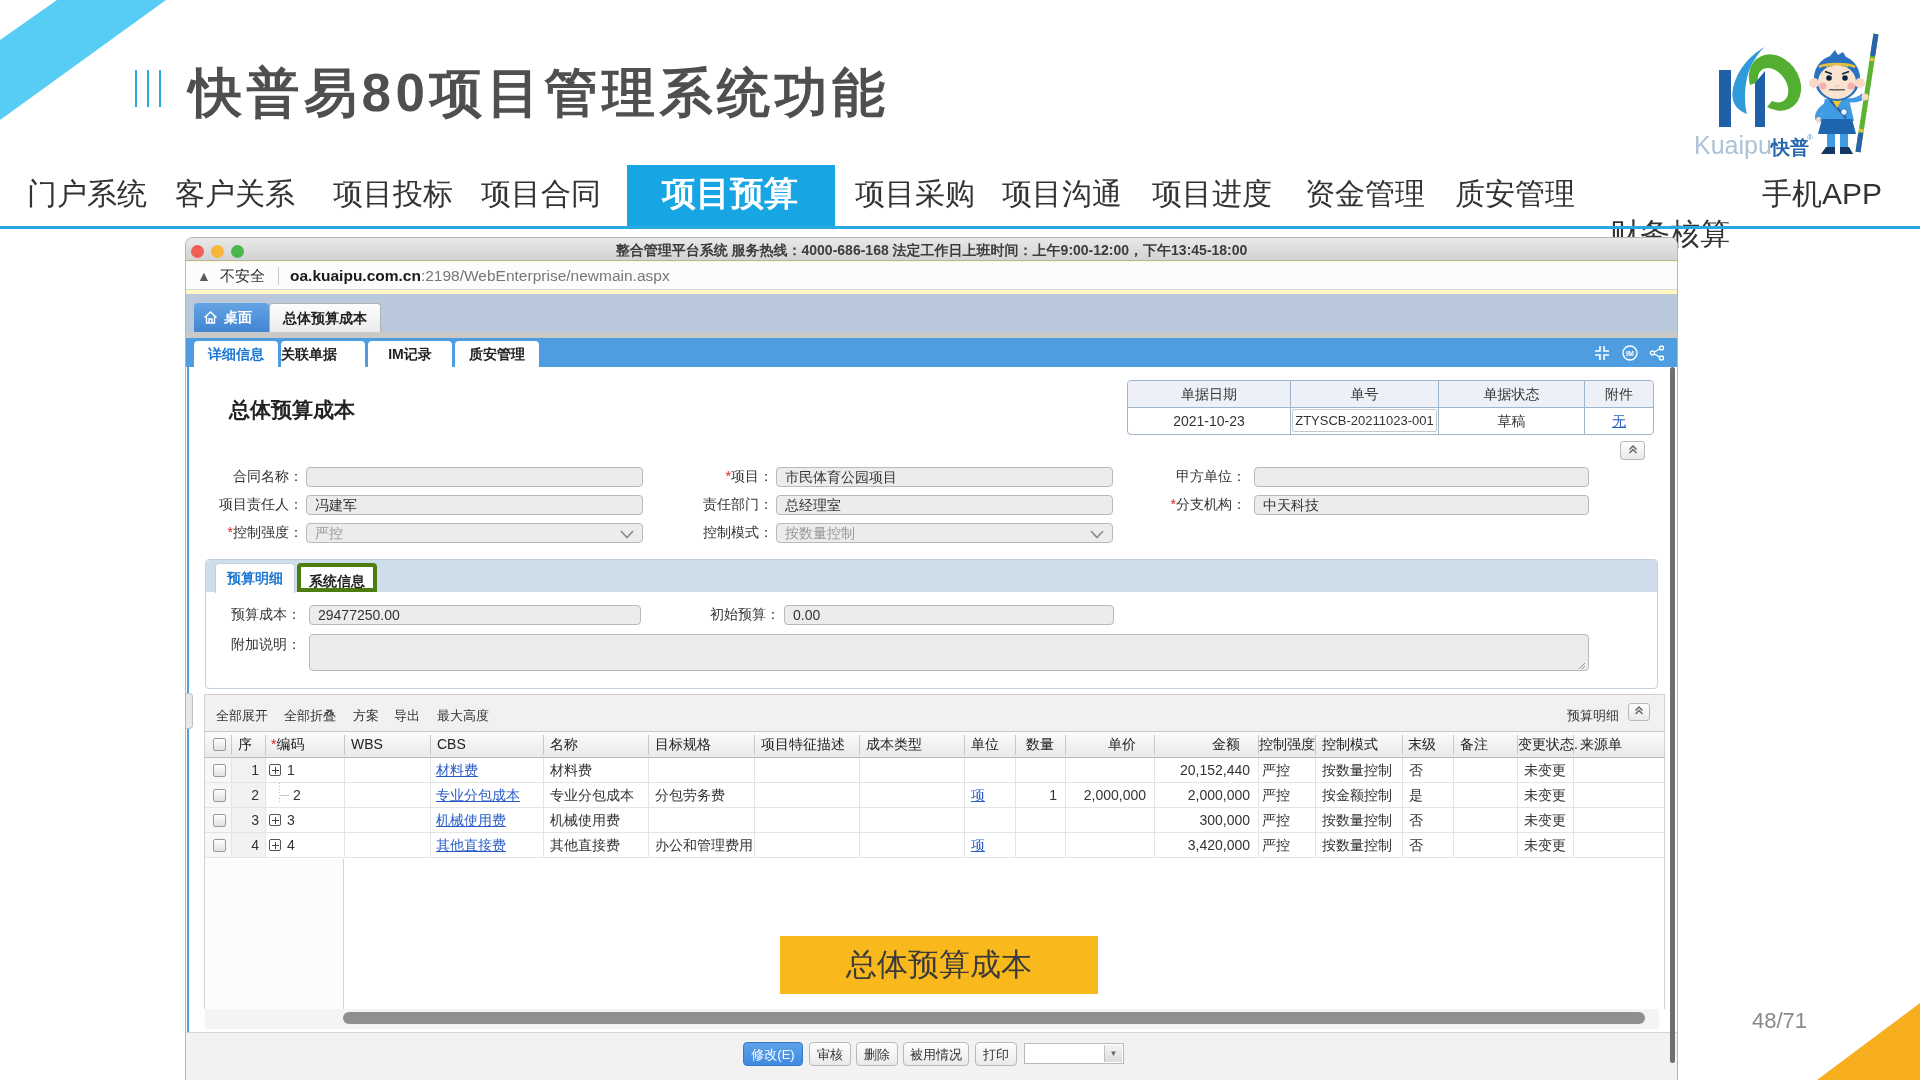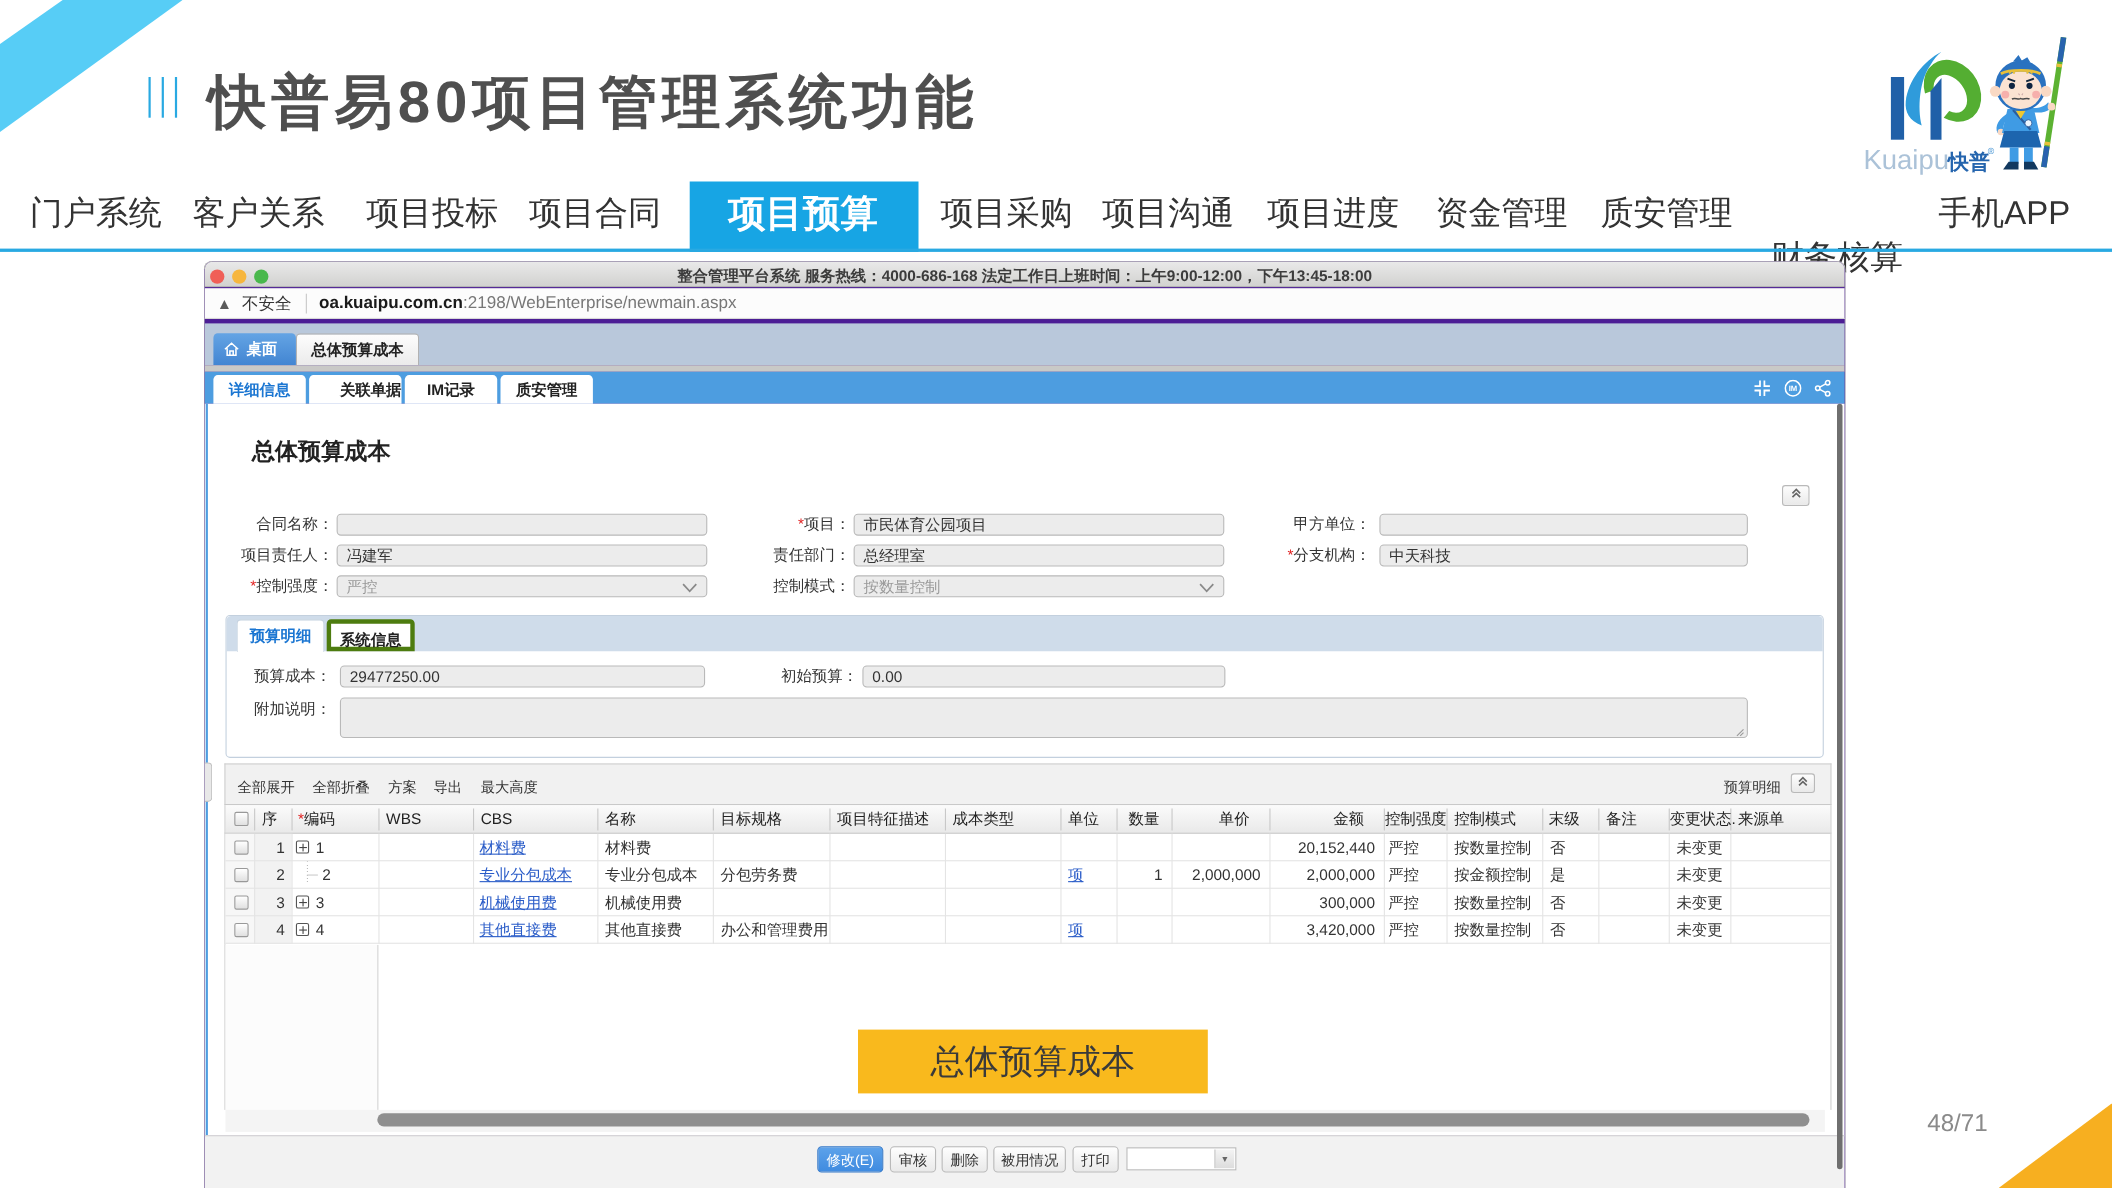--- a/index.html
+++ b/index.html
@@ -87,21 +87,21 @@
     <div class="abs" style="left:1152px;top:14px;">项目进度</div>
     <div class="abs" style="left:1305px;top:14px;">资金管理</div>
     <div class="abs" style="left:1455px;top:14px;">质安管理</div>
     <div class="abs" style="left:1610px;top:14px;margin-top:40px;">财务核算</div>
     <div class="abs" style="left:1762px;top:14px;">手机APP</div>
     <div class="abs" style="left:662px;top:11px;color:#fff;font-weight:bold;font-size:34px;">项目预算</div>
   </div>
   <div class="abs" style="left:0;top:226px;width:1920px;height:3px;background:#29a9e2;"></div>
 
   <div class="abs" id="win" style="left:185px;top:237px;width:1493px;height:843px;
-    border:1px solid #b6b6b6;border-bottom:none;border-radius:8px 8px 0 0;background:#4c1d95;overflow:hidden;">
+    border:1px solid #b6b6b6;border-bottom:none;border-radius:8px 8px 0 0;background:#fef9c3;overflow:hidden;">
 
     <div class="abs" style="left:0;top:0;width:1491px;height:23px;
       background:linear-gradient(#e9e9e9,#d2d2d0);border-bottom:1px solid #b4b4b4;">
       <div class="abs" style="left:5px;top:7px;width:13px;height:13px;border-radius:50%;background:#f05f57;"></div>
       <div class="abs" style="left:25px;top:7px;width:13px;height:13px;border-radius:50%;background:#f6b63e;"></div>
       <div class="abs" style="left:45px;top:7px;width:13px;height:13px;border-radius:50%;background:#49b84c;"></div>
       <div class="abs" style="left:0;top:4px;width:1491px;text-align:center;font-size:14px;color:#3c3c3c;font-weight:bold;">整合管理平台系统 服务热线：4000-686-168 法定工作日上班时间：上午9:00-12:00，下午13:45-18:00</div>
     </div>
     <div class="abs" style="left:0;top:24px;width:1491px;height:28px;background:#fcfcfc;border-bottom:1px solid #d8d8d8;">
       <div class="abs" style="left:11px;top:6px;font-size:14px;color:#5a5a5a;">▲</div>
@@ -114,40 +114,53 @@
         <svg class="abs" style="left:9px;top:7px;" width="15" height="15" viewBox="0 0 15 15" fill="none" stroke="#fff" stroke-width="1.4">
             <path d="M1.5 7.5 L7.5 2 L13.5 7.5 M3.5 6.5 L3.5 13 L11.5 13 L11.5 6.5 M6 13 L6 9 L9 9 L9 13"></path>
           </svg>
         <span class="abs" style="left:30px;top:6px;font-weight:bold;">桌面</span>
       </div>
       <div class="abs" style="left:83px;top:9px;width:112px;height:29px;background:linear-gradient(#fdfdfd,#ebebeb);border:1px solid #b2b2b2;border-bottom:none;border-radius:4px 4px 0 0;color:#222;font-size:14px;font-weight:bold;text-align:center;line-height:28px;">总体预算成本</div>
     </div>
     <div class="abs" style="left:0;top:94px;width:1491px;height:6px;background:#c9c9c7;"></div>
     <div class="abs" style="left:0;top:100px;width:1491px;height:29px;background:#4d9de0;">
       <div class="abs" style="left:8px;top:3px;width:84px;height:26px;background:#fff;border-radius:4px 4px 0 0;text-align:center;font-size:14px;font-weight:bold;color:#1b76d2;line-height:26px;">详细信息</div>
-      <div class="abs" style="left:95px;top:3px;width:84px;height:26px;background:#fff;border-radius:4px 4px 0 0;text-align:left;font-size:14px;font-weight:bold;color:#222;line-height:26px;padding-left:28px;">关联单据</div>
+      <div class="abs" style="left:95px;top:3px;width:84px;height:26px;background:#fff;border-radius:4px 4px 0 0;text-align:left;font-size:14px;font-weight:bold;color:#222;line-height:26px;">关联单据</div>
       <div class="abs" style="left:182px;top:3px;width:84px;height:26px;background:#fff;border-radius:4px 4px 0 0;text-align:center;font-size:14px;font-weight:bold;color:#222;line-height:26px;">IM记录</div>
       <div class="abs" style="left:269px;top:3px;width:84px;height:26px;background:#fff;border-radius:4px 4px 0 0;text-align:center;font-size:14px;font-weight:bold;color:#222;line-height:26px;">质安管理</div>
       <svg class="abs" style="left:1408px;top:7px;" width="16" height="16" viewBox="0 0 16 16" fill="none" stroke="#fff" stroke-width="1.6">
         <path d="M6 1 L6 6 L1 6 M10 1 L10 6 L15 6 M6 15 L6 10 L1 10 M10 15 L10 10 L15 10"></path>
       </svg>
       <svg class="abs" style="left:1436px;top:7px;" width="16" height="16" viewBox="0 0 16 16">
         <circle cx="8" cy="8" r="7" fill="none" stroke="#fff" stroke-width="1.4"></circle>
         <text x="8" y="10.5" font-size="7" fill="#fff" text-anchor="middle" font-weight="bold" font-family="Liberation Sans">IM</text>
       </svg>
       <svg class="abs" style="left:1463px;top:7px;" width="16" height="16" viewBox="0 0 16 16" fill="none" stroke="#fff" stroke-width="1.4">
         <circle cx="12.5" cy="3" r="2"></circle>
           <circle cx="3.5" cy="8" r="2"></circle>
           <circle cx="12.5" cy="13" r="2"></circle>
         <path d="M5.3 7 L10.7 4 M5.3 9 L10.7 12"></path>
       </svg>
     </div>
     <div class="abs" id="content" style="left:0;top:129px;width:1491px;height:665px;background:#fff;">
       <div class="abs" style="left:1px;top:0;width:2px;height:665px;background:#4d9de0;"></div>
       <div class="abs" style="left:43px;top:29px;font-size:21px;font-weight:bold;color:#222;">总体预算成本</div>
+      <div class="abs" style="left:941px;top:13px;width:527px;height:55px;border:1px solid #9db4cc;border-radius:4px;font-size:14px;color:#333;background:#fff;">
+        <div class="abs" style="left:0;top:0;width:525px;height:27px;background:#edf1f7;border-bottom:1px solid #9db4cc;border-radius:4px 4px 0 0;"></div>
+        <div class="abs" style="left:0;top:0;width:162px;height:27px;text-align:center;line-height:27px;">单据日期</div>
+        <div class="abs" style="left:162px;top:0;width:148px;height:27px;text-align:center;line-height:27px;border-left:1px solid #9db4cc;">单号</div>
+        <div class="abs" style="left:310px;top:0;width:146px;height:27px;text-align:center;line-height:27px;border-left:1px solid #9db4cc;">单据状态</div>
+        <div class="abs" style="left:456px;top:0;width:69px;height:27px;text-align:center;line-height:27px;border-left:1px solid #9db4cc;">附件</div>
+        <div class="abs" style="left:0;top:27px;width:162px;height:26px;text-align:center;line-height:26px;">2021-10-23</div>
+        <div class="abs" style="left:162px;top:27px;width:148px;height:26px;border-left:1px solid #9db4cc;">
+            <div class="abs" style="left:1px;top:1px;width:145px;height:23px;border:1px solid #c9c9c9;border-radius:2px;background:#fff;text-align:center;line-height:22px;font-size:13px;white-space:nowrap;">ZTYSCB-20211023-001</div>
+          </div>
+        <div class="abs" style="left:310px;top:27px;width:146px;height:26px;text-align:center;line-height:26px;border-left:1px solid #9db4cc;">草稿</div>
+        <div class="abs" style="left:456px;top:27px;width:69px;height:26px;text-align:center;line-height:26px;border-left:1px solid #9db4cc;"><span style="color:#2a5cc8;text-decoration:underline;">无</span></div>
+      </div>
       <div class="abs" style="left:1434px;top:74px;width:25px;height:19px;border:1px solid #b9b9b9;border-radius:3px;background:linear-gradient(#fdfdfd,#e9e9e9);text-align:center;line-height:15px;"><svg width="12" height="12" viewBox="0 0 12 12" fill="none" stroke="#666" stroke-width="1.5">
             <path d="M2.5 6.5 L6 3 L9.5 6.5 M2.5 10 L6 6.5 L9.5 10"></path>
           </svg></div>
       <div class="lbl" style="left:-83px;top:101px;width:200px;">合同名称：</div>
       <div class="fld" style="left:120px;top:100px;width:337px;"></div>
       <div class="lbl" style="left:387px;top:101px;width:200px;"><span class="star">*</span>项目：</div>
       <div class="fld" style="left:590px;top:100px;width:337px;">市民体育公园项目</div>
       <div class="lbl" style="left:860px;top:101px;width:200px;">甲方单位：</div>
       <div class="fld" style="left:1068px;top:100px;width:335px;"></div>
       <div class="lbl" style="left:-83px;top:129px;width:200px;">项目责任人：</div>

